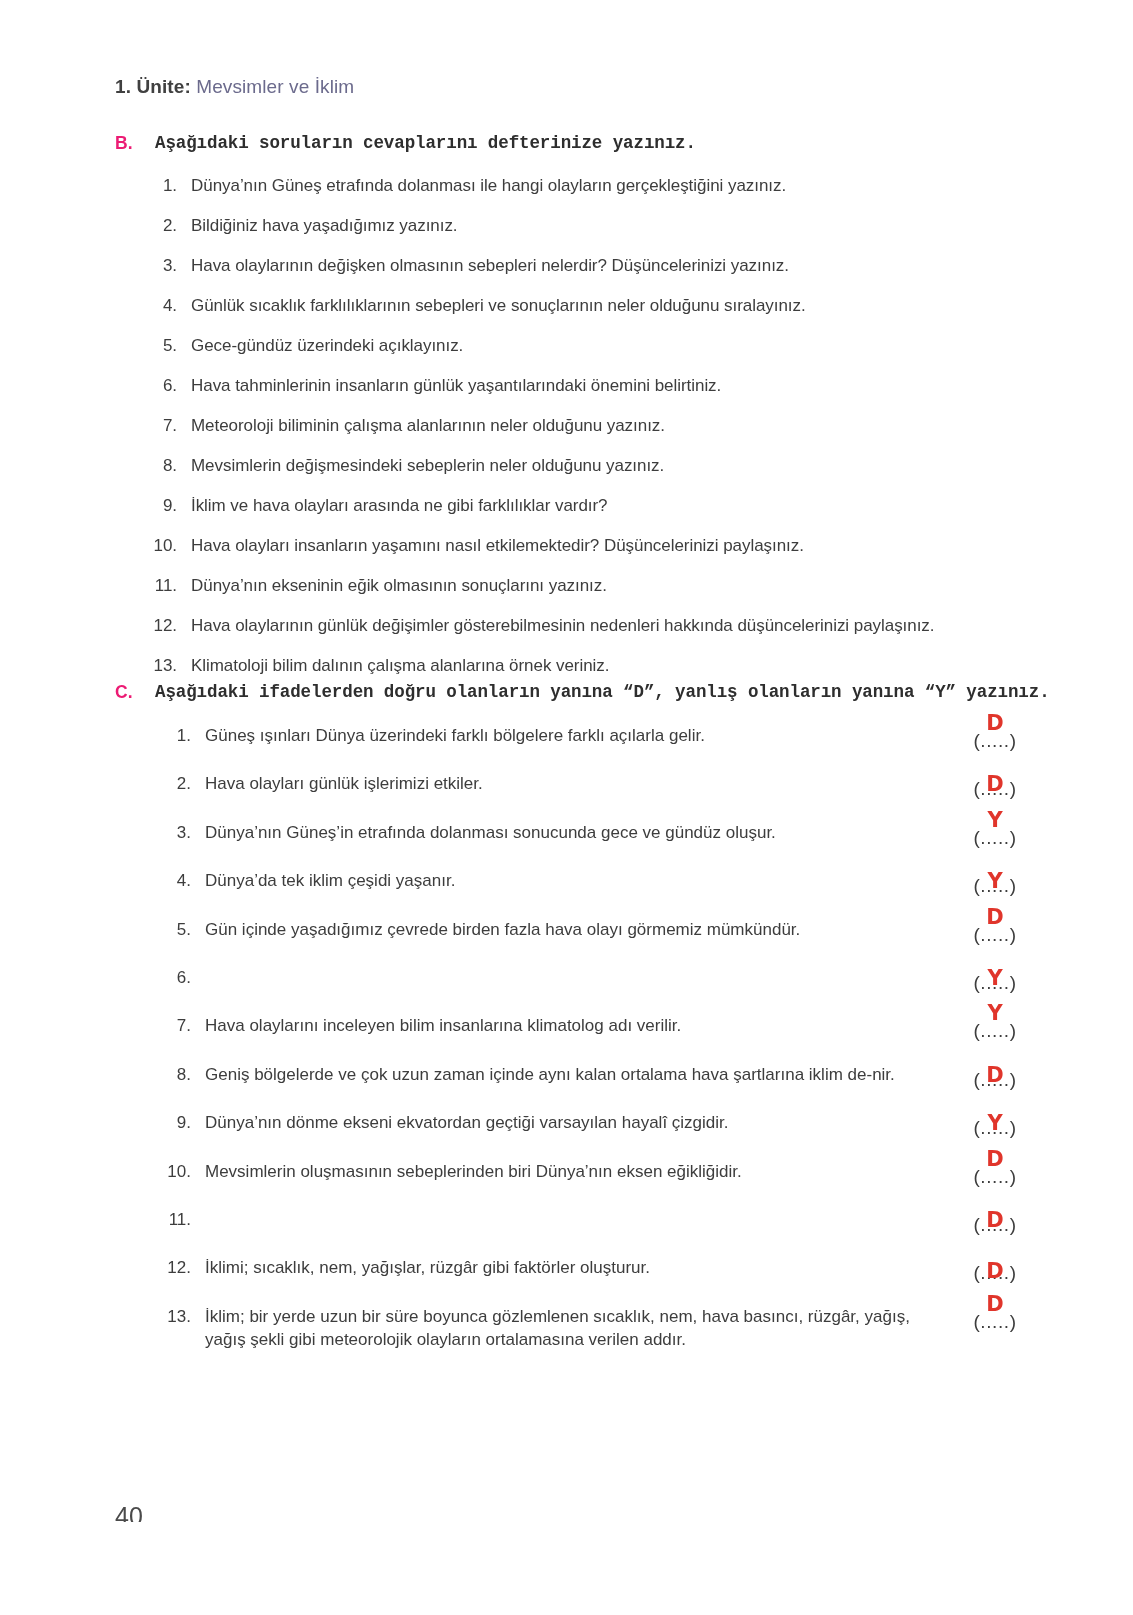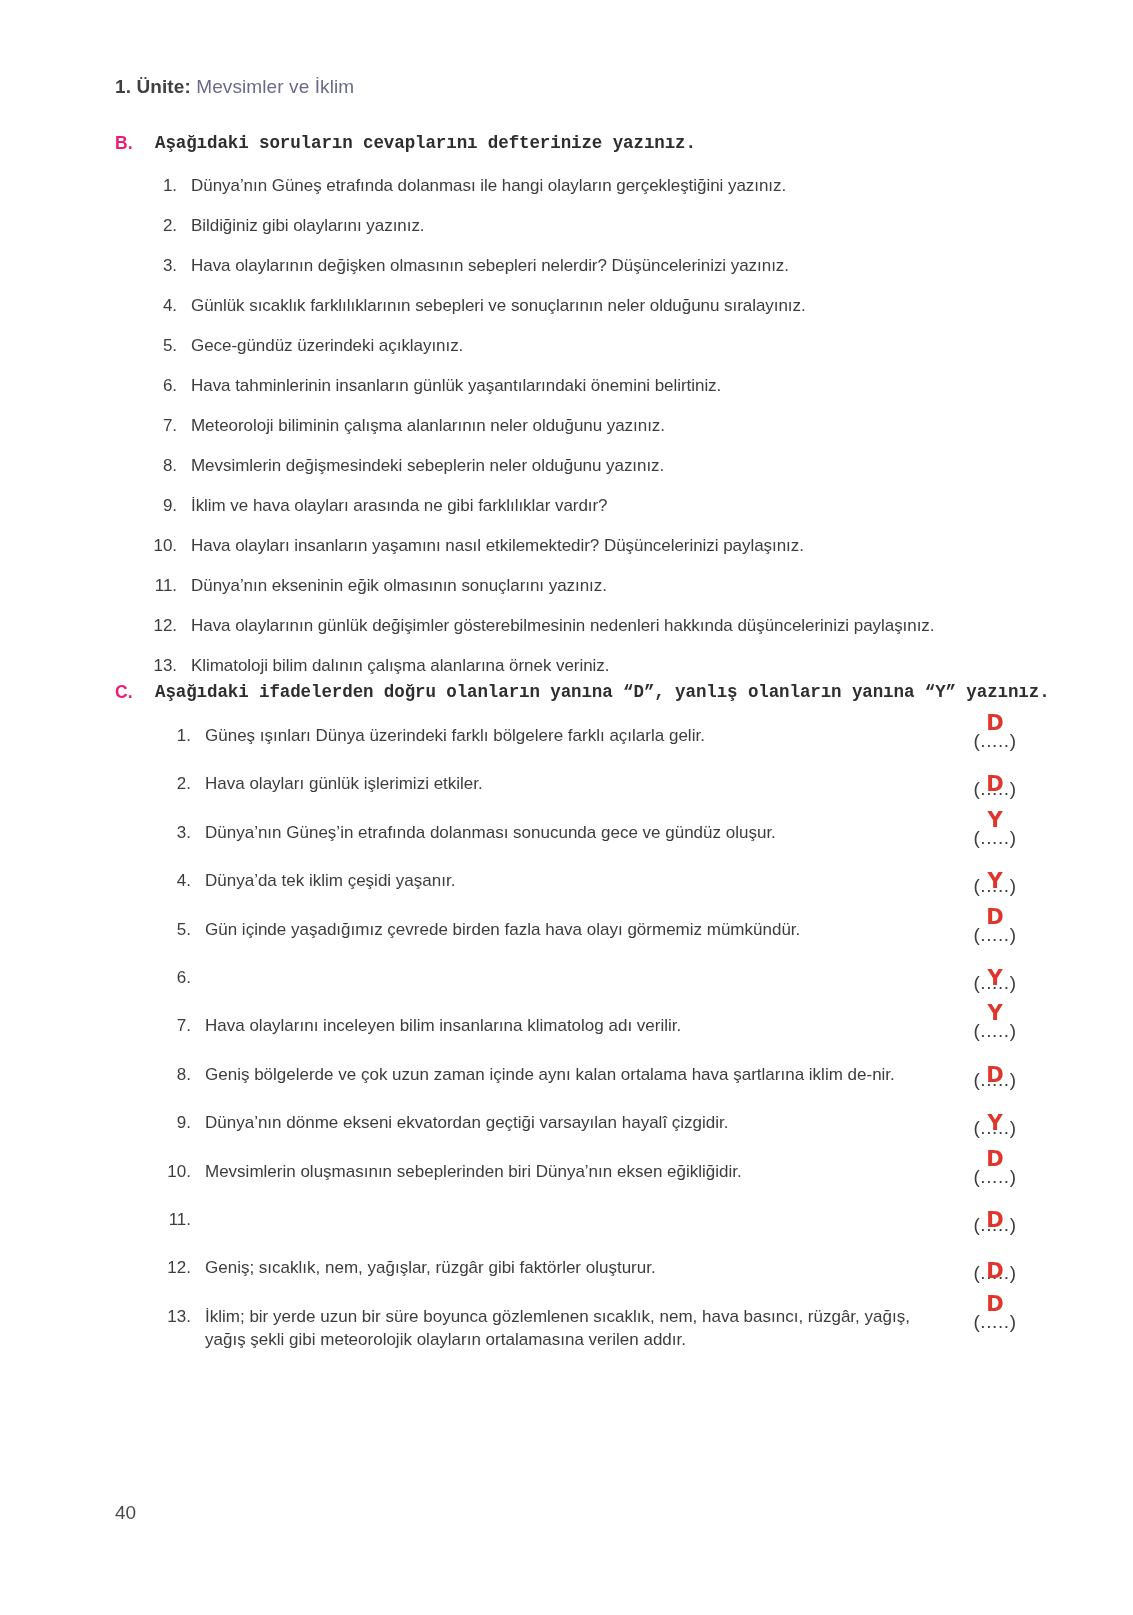--- a/index.html
+++ b/index.html
@@ -164,21 +164,21 @@
   
   .answer-slot .letter.pos-high { top: -9px; }
   .answer-slot .letter.pos-mid  { top: 4px; }
   .answer-slot .letter.pos-low  { top: 7px; }
 
   
   .page-number {
     position: absolute;
     left: 107px;
     top: 1502px;
-    font-size: 19px;
+    font-size: 25px;
     color: #4a4a4a;
   }
 </style>
 </head>
 <body>
 
 <div class="page">
 
   <div class="running-head">
     <span class="unit-label">1. Ünite:</span>
@@ -190,21 +190,21 @@
       <span class="section-letter">B.</span>
       <span class="section-title">Aşağıdaki soruların cevaplarını defterinize yazınız.</span>
     </div>
     <ol class="qlist" id="section-b-list">
         <li>
           <span class="num">1.</span>
           <span class="txt">Dünya’nın Güneş etrafında dolanması ile hangi olayların gerçekleştiğini yazınız.</span>
         </li>
         <li>
           <span class="num">2.</span>
-          <span class="txt">Bildiğiniz gibi olaylarını yazınız.</span>
+          <span class="txt">Bildiğiniz hava yaşadığımız yazınız.</span>
         </li>
         <li>
           <span class="num">3.</span>
           <span class="txt">Hava olaylarının değişken olmasının sebepleri nelerdir? Düşüncelerinizi yazınız.</span>
         </li>
         <li>
           <span class="num">4.</span>
           <span class="txt">Günlük sıcaklık farklılıklarının sebepleri ve sonuçlarının neler olduğunu sıralayınız.</span>
         </li>
         <li>
@@ -333,21 +333,21 @@
         </li>
         <li>
           <span class="num">11.</span>
           <span class="answer-slot">
             <span class="blank">(.....)</span>
             <span class="letter pos-mid" style="color: rgb(224, 53, 43);">D</span>
           </span>
         </li>
         <li>
           <span class="num">12.</span>
-          <span class="txt">Geniş; sıcaklık, nem, yağışlar, rüzgâr gibi faktörler oluşturur.</span>
+          <span class="txt">İklimi; sıcaklık, nem, yağışlar, rüzgâr gibi faktörler oluşturur.</span>
           <span class="answer-slot">
             <span class="blank">(.....)</span>
             <span class="letter pos-low" style="color: rgb(224, 53, 43);">D</span>
           </span>
         </li>
         <li>
           <span class="num">13.</span>
           <span class="txt">İklim; bir yerde uzun bir süre boyunca gözlemlenen sıcaklık, nem, hava basıncı, rüzgâr, yağış, yağış şekli gibi meteorolojik olayların ortalamasına verilen addır.</span>
           <span class="answer-slot">
             <span class="blank">(.....)</span>

